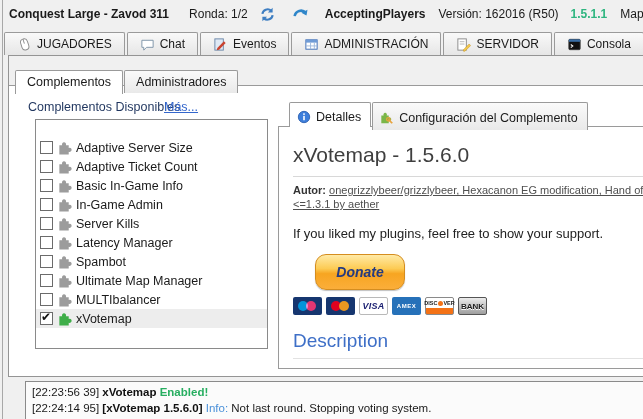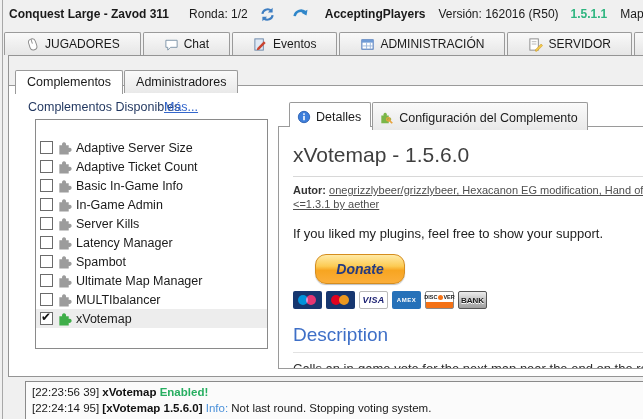--- a/index.html
+++ b/index.html
@@ -20,21 +20,21 @@
   .sb-round { margin-right:11px; }
   .sb-icon { width:17px; height:17px; margin-right:16px; display:inline-flex; }
   .sb-state { margin-right:13px; }
   .sb-version { margin-right:12px; }
   .sb-procon-version { color:#2eb57f; font-weight:bold; margin-right:13px; }
 
   
   .maintabs { height:27px; display:flex; align-items:flex-end; padding-left:4px; position:relative; z-index:5; }
   .mtab {
     display:flex; align-items:center; gap:5px;
-    height:23px; padding:0 20px; margin-right:2px;
+    height:23px; padding:0 12px; margin-right:2px;
     border:1px solid #9a9a9a; border-bottom:none; border-radius:2px 2px 0 0;
     background:linear-gradient(#f9f9f9,#e6e6e6);
     font-size:12px; cursor:default; white-space:nowrap;
   }
   .mtab.active { height:27px; background:linear-gradient(#fdfdfd,#f1f1f1 70%,#f0f0f0); position:relative; }
   .mtab svg { width:15px; height:15px; }
 
   
   .tabpage {
     position:absolute; left:8px; top:55px; width:660px; height:322px;
@@ -79,21 +79,21 @@
     position:absolute; left:269px; top:40px; width:392px; height:243px;
     border:1px solid #9a9a9a; background:#fff; overflow:hidden;
   }
   .dpanel-inner { padding:0 8px 0 14px; }
   .plugin-title { font-size:21px; font-weight:normal; color:#3f3f3f; margin:16px 0 0 0; padding-bottom:9px; border-bottom:1px solid #d8d8d8; white-space:nowrap; }
   .author-line { font-size:11px; color:#333; margin-top:6px; line-height:14px; white-space:nowrap; }
   .author-line .alabel { font-weight:bold; }
   .author-line a { color:#4e4e4e; text-decoration:underline; cursor:pointer; }
   .support-text { font-size:13px; color:#222; margin-top:15px; white-space:nowrap; }
   .donate-btn {
-    display:block; margin:13px 0 0 22px; width:90px; height:30px;
+    display:block; margin:13px 0 0 22px; width:90px; height:36px;
     border:1px solid #d58d1f; border-radius:11px;
     background:linear-gradient(180deg,#ffeaa6 0%,#fccb54 40%,#f7a521 55%,#fbae3a 100%);
     color:#253b80; font-weight:bold; font-style:italic; font-size:14px;
     font-family:"Liberation Sans", sans-serif; cursor:pointer;
     box-shadow:0 1px 1px rgba(0,0,0,.25);
   }
   .cards { display:flex; align-items:center; gap:4px; margin-top:7px; }
   .card { width:29px; height:18px; border-radius:2px; position:relative; flex:none; display:flex; align-items:center; justify-content:center; }
   .card.maestro, .card.mastercard { background:#16366f; }
   .card .circ { width:10px; height:10px; border-radius:50%; position:absolute; top:4px; opacity:.95; }

